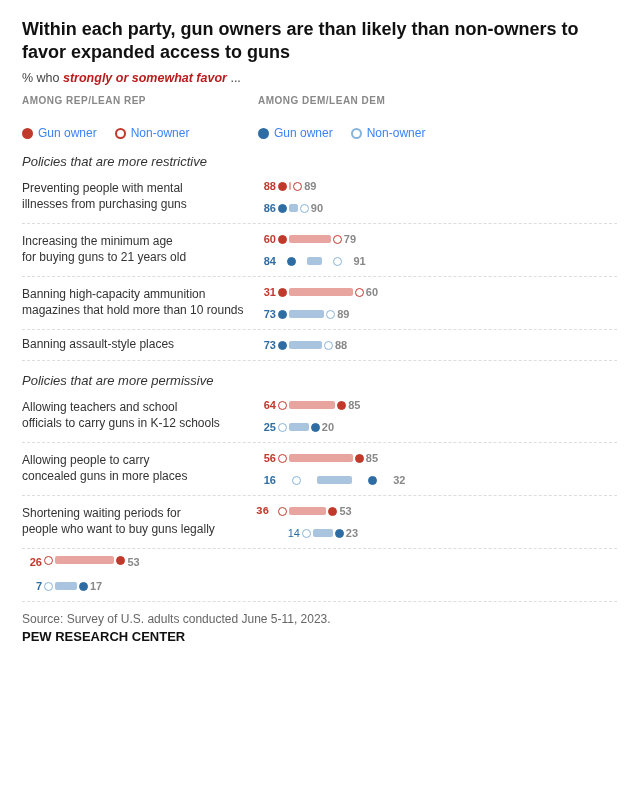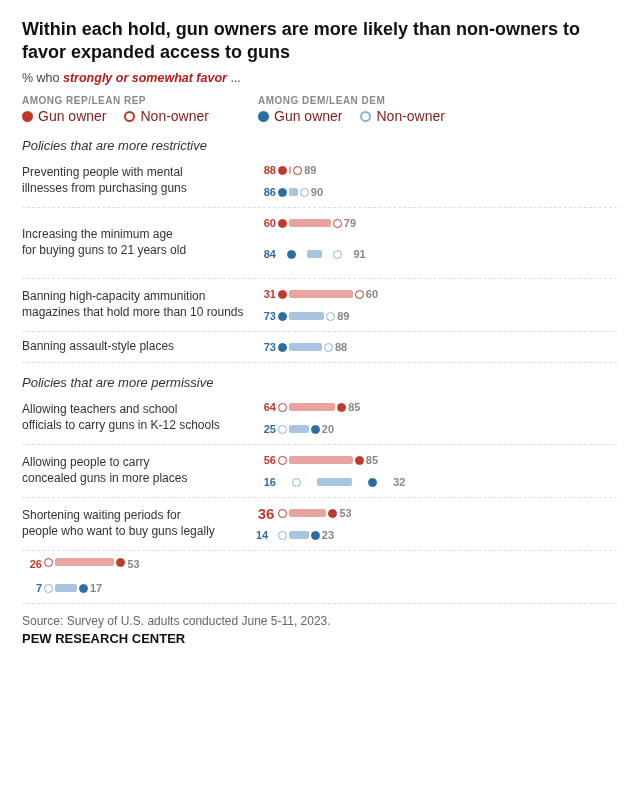--- a/index.html
+++ b/index.html
@@ -29,41 +29,41 @@
       color: #b91c1c;
     }
     .legend-row {
       display: flex;
       gap: 36px;
       margin-bottom: 10px;
     }
     .legend-group {
       display: flex;
       flex-direction: column;
-      gap: 0;
+      gap: 18px;
       min-width: 200px;
     }
     .legend-group-title {
       font-size: 10px;
       color: #888;
       text-transform: uppercase;
       letter-spacing: 0.05em;
       font-weight: bold;
       margin-bottom: 2px;
     }
     .legend-items {
       display: flex;
       gap: 18px;
     }
     .legend-item {
       display: flex;
       align-items: center;
       gap: 5px;
-      font-size: 14px;
-      color: #7f1d1d;
+      font-size: 12px;
+      color: #3b82f6;
     }
     .dot {
       width: 11px;
       height: 11px;
       border-radius: 50%;
       display: inline-block;
       flex-shrink: 0;
     }
     .dot-filled-red { background: #c0392b; border: 2px solid #c0392b; }
     .dot-outline-red { background: #fff; border: 2px solid #c0392b; }
@@ -111,21 +111,21 @@
       flex: 1;
       display: flex;
       flex-direction: column;
       gap: 2px;
       min-width: 0;
     }
   </style>
 </head>
 <body>
 
-<div class="title">Within each hold, gun owners are more likely than non-owners to favor expanded access to guns</div>
+<div class="title">Within each party, gun owners are than likely than non-owners to favor expanded access to guns</div>
 
 <div class="subtitle">
   <span>% who </span><em>strongly or somewhat favor</em><span> ...</span>
 </div>
 
 <div class="legend-row">
   <div class="legend-group">
     <div class="legend-group-title">AMONG REP/LEAN REP</div>
     <div class="legend-items">
       <div class="legend-item">
@@ -178,21 +178,21 @@
     <div class="chart-row">
       <div class="row-label">Increasing the minimum age<br>for buying guns to 21 years old</div>
       <div class="chart-area">
         <div style="display: flex; align-items: center; gap: 2px; height: 16px; margin: 2px 0px;">
           <span style="font-size: 11px; font-weight: bold; min-width: 20px; text-align: right; color: rgb(192, 57, 43);">60</span>
           <span style="width: 9px; height: 9px; border-radius: 50%; flex-shrink: 0; display: inline-block; background: rgb(192, 57, 43); border: 1.5px solid rgb(192, 57, 43);"></span>
           <span style="height: 8px; border-radius: 2px; display: inline-block; width: 41.8px; background: rgb(232, 165, 160);"></span>
           <span style="width: 9px; height: 9px; border-radius: 50%; flex-shrink: 0; display: inline-block; background: rgb(255, 255, 255); border: 1.5px solid rgb(192, 57, 43);"></span>
           <span style="font-size: 11px; font-weight: bold; min-width: 18px; color: rgb(136, 136, 136);">79</span>
         </div>
-        <div style="display: flex; align-items: center; gap: 11px; height: 16px; margin: 11px 0px;">
+        <div style="display: flex; align-items: center; gap: 11px; height: 16px; margin: 2px 0px;">
           <span style="font-size: 11px; font-weight: bold; min-width: 20px; text-align: right; color: rgb(46, 109, 164);">84</span>
           <span style="width: 9px; height: 9px; border-radius: 50%; flex-shrink: 0; display: inline-block; background: rgb(46, 109, 164); border: 1.5px solid rgb(46, 109, 164);"></span>
           <span style="height: 8px; border-radius: 2px; display: inline-block; width: 15.4px; background: rgb(169, 196, 223);"></span>
           <span style="width: 9px; height: 9px; border-radius: 50%; flex-shrink: 0; display: inline-block; background: rgb(255, 255, 255); border: 1.5px solid rgb(138, 179, 217);"></span>
           <span style="font-size: 11px; font-weight: bold; min-width: 18px; color: rgb(136, 136, 136);">91</span>
         </div>
       </div>
     </div>
     <div class="chart-row">
       <div class="row-label">Banning high-capacity ammunition<br>magazines that hold more than 10 rounds</div>
@@ -265,28 +265,28 @@
           <span style="height: 8px; border-radius: 2px; display: inline-block; width: 35.2px; background: rgb(169, 196, 223);"></span>
           <span style="width: 9px; height: 9px; border-radius: 50%; flex-shrink: 0; display: inline-block; background: rgb(46, 109, 164); border: 1.5px solid rgb(46, 109, 164);"></span>
           <span style="font-size: 11px; font-weight: bold; min-width: 18px; color: rgb(136, 136, 136);">32</span>
         </div>
       </div>
     </div>
     <div class="chart-row">
       <div class="row-label">Shortening waiting periods for<br>people who want to buy guns legally</div>
       <div class="chart-area">
         <div style="display: flex; align-items: center; gap: 2px; height: 16px; margin: 2px 0px;">
-          <span style="font-size: 15px; font-weight: bold; min-width: 20px; text-align: center; color: rgb(192, 57, 43);">36</span>
+          <span style="font-size: 11px; font-weight: bold; min-width: 20px; text-align: left; color: rgb(192, 57, 43); font-family: Liberation Mono, monospace;">36</span>
           <span style="width: 9px; height: 9px; border-radius: 50%; flex-shrink: 0; display: inline-block; background: rgb(255, 255, 255); border: 1.5px solid rgb(192, 57, 43);"></span>
           <span style="height: 8px; border-radius: 2px; display: inline-block; width: 37.4px; background: rgb(232, 165, 160);"></span>
           <span style="width: 9px; height: 9px; border-radius: 50%; flex-shrink: 0; display: inline-block; background: rgb(192, 57, 43); border: 1.5px solid rgb(192, 57, 43);"></span>
           <span style="font-size: 11px; font-weight: bold; min-width: 18px; color: rgb(136, 136, 136);">53</span>
         </div>
         <div style="display: flex; align-items: center; gap: 2px; height: 16px; margin: 2px 0px;">
-          <span style="font-size: 11px; font-weight: bold; min-width: 20px; color: rgb(46, 109, 164);">14</span>
+          <span style="font-size: 11px; font-weight: normal; min-width: 20px; text-align: right; color: rgb(46, 109, 164); margin-left: 24px;">14</span>
           <span style="width: 9px; height: 9px; border-radius: 50%; flex-shrink: 0; display: inline-block; background: rgb(255, 255, 255); border: 1.5px solid rgb(138, 179, 217);"></span>
           <span style="height: 8px; border-radius: 2px; display: inline-block; width: 19.8px; background: rgb(169, 196, 223);"></span>
           <span style="width: 9px; height: 9px; border-radius: 50%; flex-shrink: 0; display: inline-block; background: rgb(46, 109, 164); border: 1.5px solid rgb(46, 109, 164);"></span>
           <span style="font-size: 11px; font-weight: bold; min-width: 18px; color: rgb(136, 136, 136);">23</span>
         </div>
       </div>
     </div>
     <div class="chart-row">
       <div class="chart-area">
         <div style="display: flex; align-items: flex-start; gap: 2px; height: 16px; margin: 2px 0px;">

